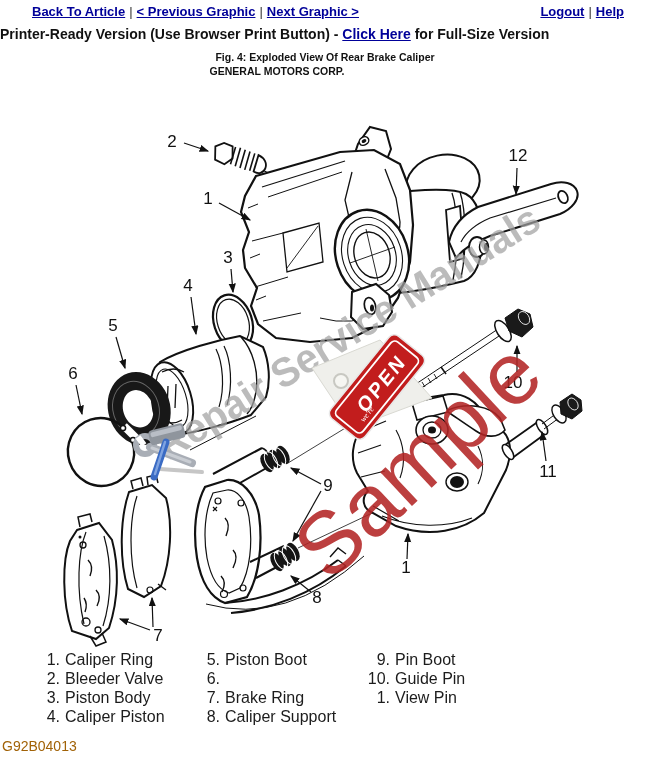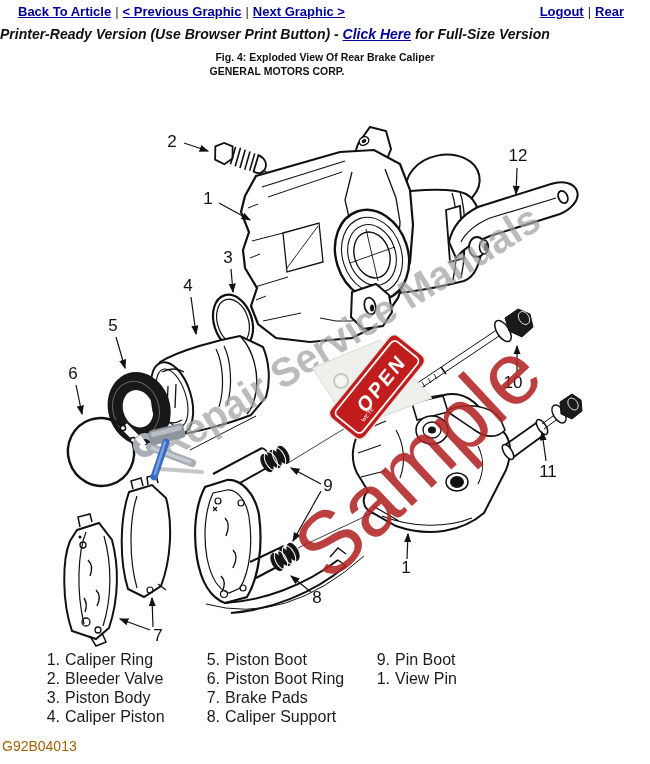--- a/index.html
+++ b/index.html
@@ -1,24 +1,24 @@
 <!DOCTYPE html>
 <html><head>
 <meta charset="utf-8">
 <style>
   html,body{margin:0;padding:0;background:#fff;}
   .page{position:relative;width:650px;height:764px;background:#fff;overflow:hidden;
         font-family:"Liberation Sans",sans-serif;color:#111;}
-  .nav-row{position:absolute;top:4px;left:18px;right:26px;display:flex;
+  .nav-row{position:absolute;top:4px;left:32px;right:26px;display:flex;
            justify-content:space-between;font-size:13px;font-weight:bold;z-index:3;}
   .nav-group{white-space:nowrap;}
   a.navlink{color:#000099;text-decoration:underline;cursor:pointer;}
   .divider{color:#333;font-weight:normal;padding:0 4px;}
-  .title-row{position:absolute;top:26px;left:0;width:516px;text-align:center;
-             font-size:14px;font-weight:bold;z-index:3;white-space:nowrap;font-style:italic;}
+  .title-row{position:absolute;top:26px;left:0;width:650px;
+             font-size:14px;font-weight:bold;z-index:3;white-space:nowrap;}
   .fig-row{position:absolute;top:51px;left:0;width:650px;text-align:center;
            font-size:10.5px;font-weight:bold;z-index:3;}
   .mfr-row{position:absolute;top:65px;left:0;width:554px;text-align:center;
            font-size:10.5px;font-weight:bold;z-index:3;}
   svg.diagram{position:absolute;left:0;top:0;z-index:1;}
   .parts{position:absolute;top:650px;left:0;width:650px;z-index:3;
          font-size:16px;color:#1c1c1c;}
   .pcol{position:absolute;top:0;}
   .pcol.c1{left:43px;}  .pcol.c2{left:203px;}  .pcol.c3{left:364px;}
   .prow{display:flex;line-height:19px;}
@@ -31,21 +31,21 @@
 </head>
 <body>
 
 <div class="page">
 
   <div class="nav-row">
     <span class="nav-group">
       <a class="navlink">Back To Article</a><span class="divider">|</span><a class="navlink">&lt; Previous Graphic</a><span class="divider">|</span><a class="navlink">Next Graphic &gt;</a>
     </span>
     <span class="nav-group">
-      <a class="navlink">Logout</a><span class="divider">|</span><a class="navlink">Rear</a>
+      <a class="navlink">Logout</a><span class="divider">|</span><a class="navlink">Help</a>
     </span>
   </div>
 
   <div class="title-row"><span>Printer-Ready Version (Use Browser Print Button) - </span><a class="navlink">Click Here</a><span> for Full-Size Version</span></div>
 
   <div class="fig-row">Fig. 4: Exploded View Of Rear Brake Caliper</div>
   <div class="mfr-row">GENERAL MOTORS CORP.</div>
 
   <svg class="diagram" width="650" height="764" viewBox="0 0 650 764">
     <defs>
@@ -296,35 +296,38 @@
           <span class="pname">Caliper Piston</span>
         </div>
     </div>
     <div class="pcol c2">
       <div class="prow">
           <span class="pnum">5.</span>
           <span class="pname">Piston Boot</span>
         </div>
       <div class="prow">
           <span class="pnum">6.</span>
-          <span class="pname">Piston Boot Ring</span>
         </div>
       <div class="prow">
           <span class="pnum">7.</span>
-          <span class="pname">Brake Pads</span>
+          <span class="pname">Brake Ring</span>
         </div>
       <div class="prow">
           <span class="pnum">8.</span>
           <span class="pname">Caliper Support</span>
         </div>
     </div>
     <div class="pcol c3">
       <div class="prow">
           <span class="pnum">9.</span>
           <span class="pname">Pin Boot</span>
+        </div>
+      <div class="prow">
+          <span class="pnum">10.</span>
+          <span class="pname">Guide Pin</span>
         </div>
       <div class="prow">
           <span class="pnum">1.</span>
           <span class="pname">View Pin</span>
         </div>
     </div>
     <div class="code">G92B04013</div>
   </div>
 
 </div>

